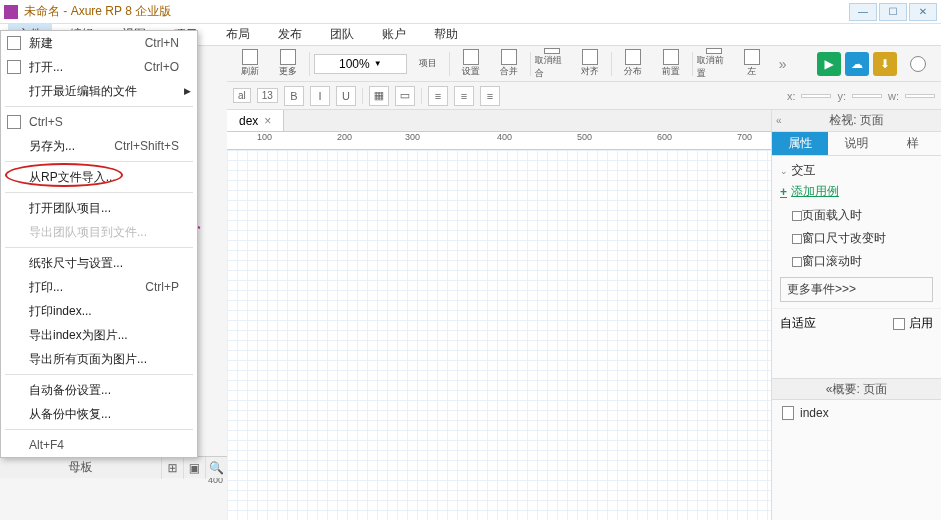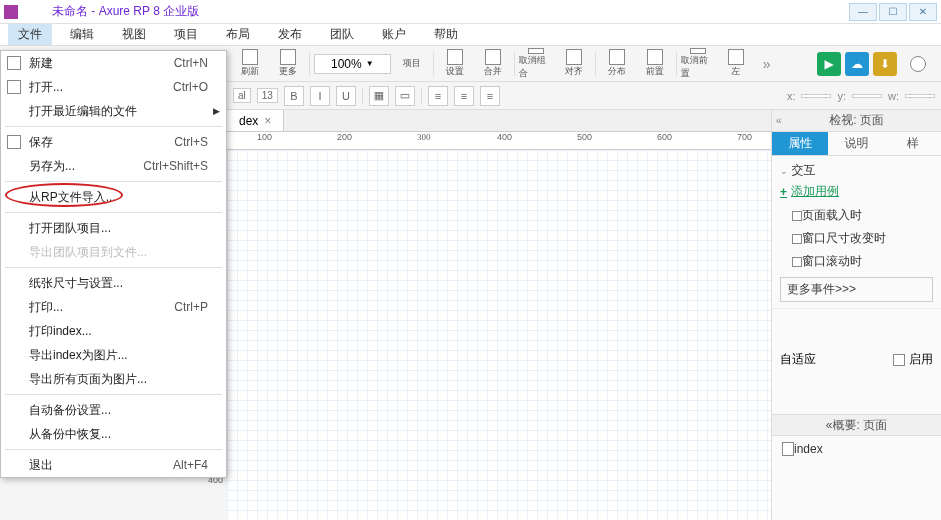--- a/index.html
+++ b/index.html
@@ -1,42 +1,42 @@
 <!DOCTYPE html>
 <html><head>
 <meta charset="utf-8">
 <style>
 * { margin: 0; padding: 0; box-sizing: border-box; font-family: "Microsoft YaHei", sans-serif; font-size: 12px; }
 body { background: #f5f5f5; width: 941px; height: 520px; overflow: hidden; position: relative; }
 
 .titlebar { height: 24px; background: #fff; display: flex; align-items: center; padding: 0 4px; border-bottom: 1px solid #e0e0e0; }
 .titlebar .app-icon { width: 14px; height: 14px; background: #a43aa4; margin-right: 6px; }
-.titlebar .title { flex: 1; color: #6d28d9; margin-left: 28px; }
+.titlebar .title { flex: 1; color: #a16207; }
 .titlebar .win-btns { display: flex; gap: 2px; }
 .titlebar .win-btn { width: 28px; height: 18px; border: 1px solid #b8d4e8; background: #eaf3fa; display: flex; align-items: center; justify-content: center; color: #4a7aa0; font-size: 10px; cursor: pointer; }
 
 .menubar { height: 22px; background: #fff; display: flex; align-items: stretch; border-bottom: 1px solid #ddd; }
 .menubar .menu-item { padding: 0 10px; display: flex; align-items: center; color: #333; cursor: pointer; margin-left: 8px; }
 .menubar .menu-item.active { background: #d0e6f7; }
 
-.dropdown { position: absolute; top: 50px; left: 0; width: 227px; background: #fff; border: 1px solid #c0c0c0; box-shadow: 2px 2px 6px rgba(0,0,0,0.25); z-index: 100; }
+.dropdown { position: absolute; top: 30px; left: 0; width: 198px; background: #fff; border: 1px solid #c0c0c0; box-shadow: 2px 2px 6px rgba(0,0,0,0.25); z-index: 100; }
 .dropdown .item { display: flex; align-items: center; padding: 4px 10px 4px 28px; height: 24px; cursor: pointer; position: relative; }
 .dropdown .item .icon { position: absolute; left: 6px; width: 14px; height: 14px; }
 .dropdown .item .label { flex: 1; color: #222; }
 .dropdown .item .shortcut { color: #555; margin-right: 8px; }
 .dropdown .item .arrow { position: absolute; right: 6px; color: #333; font-size: 9px; }
 .dropdown .item.disabled .label { color: #bbb; }
 .dropdown .sep { height: 1px; background: #e0e0e0; margin: 3px 4px; }
 .highlight-ellipse { position: absolute; border: 2px solid #d02020; border-radius: 50%; width: 118px; height: 24px; pointer-events: none; }
 
 .main-toolbar { position: absolute; left: 227px; top: 46px; right: 0; height: 36px; background: #f5f5f5; border-bottom: 1px solid #ddd; display: flex; align-items: center; gap: 4px; padding: 0 6px; }
 .tool-btn { display: flex; flex-direction: column; align-items: center; justify-content: center; width: 34px; height: 32px; color: #666; font-size: 10px; cursor: pointer; }
 .tool-btn .ic { width: 16px; height: 16px; border: 1px solid #888; background: #fff; }
 .tool-btn .lbl { font-size: 9px; color: #555; }
-.zoom-box { border: 1px solid #ccc; background: #fff; padding: 2px 16px; display: flex; align-items: center; gap: 4px; }
+.zoom-box { border: 1px solid #ccc; background: #fff; padding: 2px 24px; display: flex; align-items: center; gap: 4px; }
 .more-chevron { font-size: 14px; color: #888; padding: 0 6px; cursor: pointer; }
 .action-btn { width: 24px; height: 24px; border-radius: 3px; display: flex; align-items: center; justify-content: center; color: #fff; cursor: pointer; }
 .action-green { background: #1aa85e; }
 .action-blue { background: #2196d4; }
 .action-yellow { background: #d4a521; }
 
 .format-toolbar { position: absolute; left: 227px; top: 82px; right: 0; height: 28px; background: #f5f5f5; border-bottom: 1px solid #ddd; display: flex; align-items: center; gap: 6px; padding: 0 6px; }
 .fmt-box { border: 1px solid #ccc; background: #fff; padding: 1px 4px; font-size: 10px; color: #666; }
 .fmt-btn { width: 20px; height: 20px; border: 1px solid #ccc; background: #fff; display: flex; align-items: center; justify-content: center; color: #666; font-size: 11px; cursor: pointer; }
 .coord-label { color: #888; font-size: 11px; }
@@ -56,24 +56,24 @@
 .rp-tabs { display: flex; height: 24px; }
 .rp-tab { flex: 1; display: flex; align-items: center; justify-content: center; border-bottom: 1px solid #ddd; cursor: pointer; color: #555; }
 .rp-tab.active { background: #2196d4; color: #fff; }
 .rp-section { padding: 6px 8px; border-bottom: 1px solid #eee; }
 .rp-section .sec-title { color: #333; display: flex; align-items: center; gap: 4px; }
 .rp-section .sec-title .chev { color: #888; font-size: 9px; }
 .rp-link { color: #1a9a5a; text-decoration: underline; display: flex; align-items: center; gap: 4px; padding: 4px 0; cursor: pointer; }
 .rp-item { display: flex; align-items: center; padding: 3px 0 3px 12px; color: #333; }
 .rp-item .ic { width: 10px; height: 10px; border: 1px solid #888; background: #fff; }
 .more-events { border: 1px solid #ccc; padding: 3px 6px; margin-top: 4px; color: #444; cursor: pointer; }
-.adaptive-row { display: flex; align-items: center; justify-content: space-between; padding: 6px 8px; margin-top: 36px; }
+.adaptive-row { display: flex; align-items: center; justify-content: space-between; padding: 6px 8px; }
 .checkbox { width: 12px; height: 12px; border: 1px solid #888; background: #fff; display: inline-block; }
 .outline-header { height: 22px; background: #f0f0f0; border-top: 1px solid #ddd; border-bottom: 1px solid #ddd; display: flex; align-items: center; justify-content: center; color: #555; position: relative; margin-top: 40px; }
-.outline-item { padding: 6px 10px; display: flex; align-items: center; color: #333; }
+.outline-item { padding: 6px 10px; display: flex; align-items: center; gap: 6px; color: #333; }
 .outline-item .page-icon { width: 12px; height: 14px; border: 1px solid #888; background: #fff; }
 
 .mpanels { position: absolute; left: 0; top: 456px; width: 227px; height: 22px; background: #f0f0f0; border-top: 1px solid #ccc; display: flex; align-items: center; }
 .mpanels .mp-label { flex: 1; text-align: center; color: #555; }
 .mpanels .mp-btn { width: 22px; height: 22px; display: flex; align-items: center; justify-content: center; color: #666; border-left: 1px solid #ddd; cursor: pointer; }
 
 .arrow-annotation { position: absolute; pointer-events: none; }
 </style>
 </head>
 <body>
@@ -111,21 +111,20 @@
       <span class="label">打开...</span>
       <span class="shortcut">Ctrl+O</span>
     </div>
     <div class="item">
       <span class="label">打开最近编辑的文件</span>
       <span class="arrow">▶</span>
     </div>
     <div class="sep"></div>
     <div class="item">
       <div class="icon" style="border: 1px solid rgb(136, 136, 136); background: rgb(255, 255, 255);"></div>
-      <span class="label">保存</span>
       <span class="shortcut">Ctrl+S</span>
     </div>
     <div class="item">
       <span class="label">另存为...</span>
       <span class="shortcut">Ctrl+Shift+S</span>
     </div>
     <div class="sep"></div>
     <div class="item" style="position: relative; align-items: center;">
       <span class="label">从RP文件导入...</span>
       <div class="highlight-ellipse" style="left: 4px; top: -2px;"></div>
@@ -156,21 +155,20 @@
     </div>
     <div class="sep"></div>
     <div class="item">
       <span class="label">自动备份设置...</span>
     </div>
     <div class="item">
       <span class="label">从备份中恢复...</span>
     </div>
     <div class="sep"></div>
     <div class="item">
-      <span class="label">退出</span>
       <span class="shortcut">Alt+F4</span>
     </div>
   </div>
 
 <div class="main-toolbar">
   <div class="tool-btn">
       <div class="ic"></div>
       <div class="lbl">刷新</div>
     </div>
   <div class="tool-btn">
@@ -256,21 +254,21 @@
 <div class="tab-bar">
   <div class="tab">
     <span>dex</span>
     <span class="close">×</span>
   </div>
 </div>
 
 <div class="ruler-h" id="ruler-h">
     <div class="tick" style="left: 30px;">100</div>
     <div class="tick" style="left: 110px;">200</div>
-    <div class="tick" style="left: 190px; font-family: Liberation Serif, serif;">300</div>
+    <div class="tick" style="left: 178px;">300</div>
     <div class="tick" style="left: 270px;">400</div>
     <div class="tick" style="left: 350px;">500</div>
     <div class="tick" style="left: 430px;">600</div>
     <div class="tick" style="left: 510px;">700</div>
   </div>
 <div class="canvas"></div>
 <div class="ruler-v-label">400</div>
 
 <div class="right-panel">
   <div class="rp-header">

